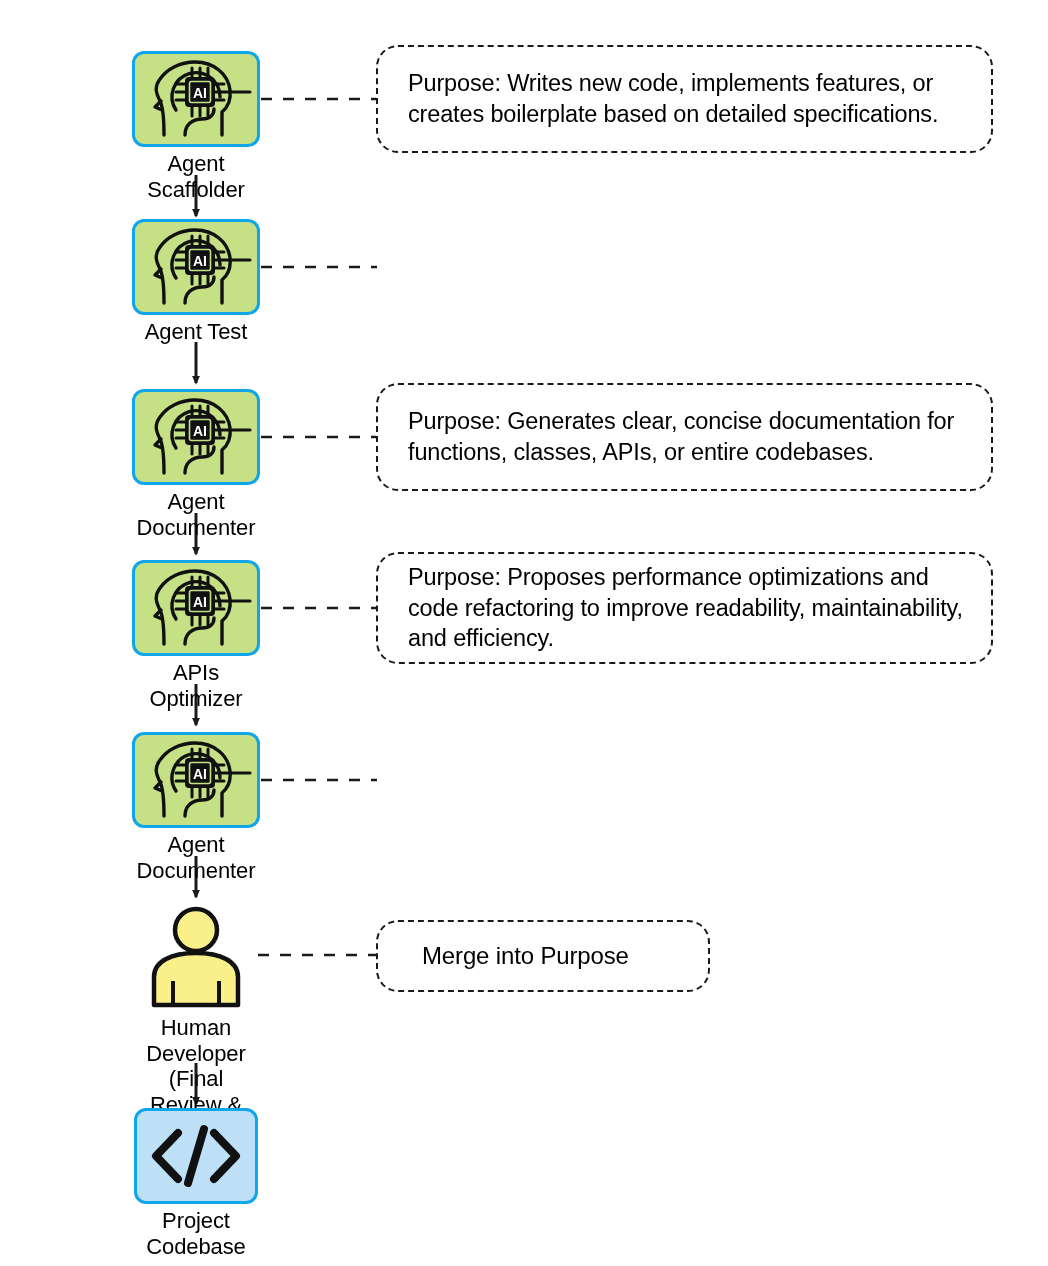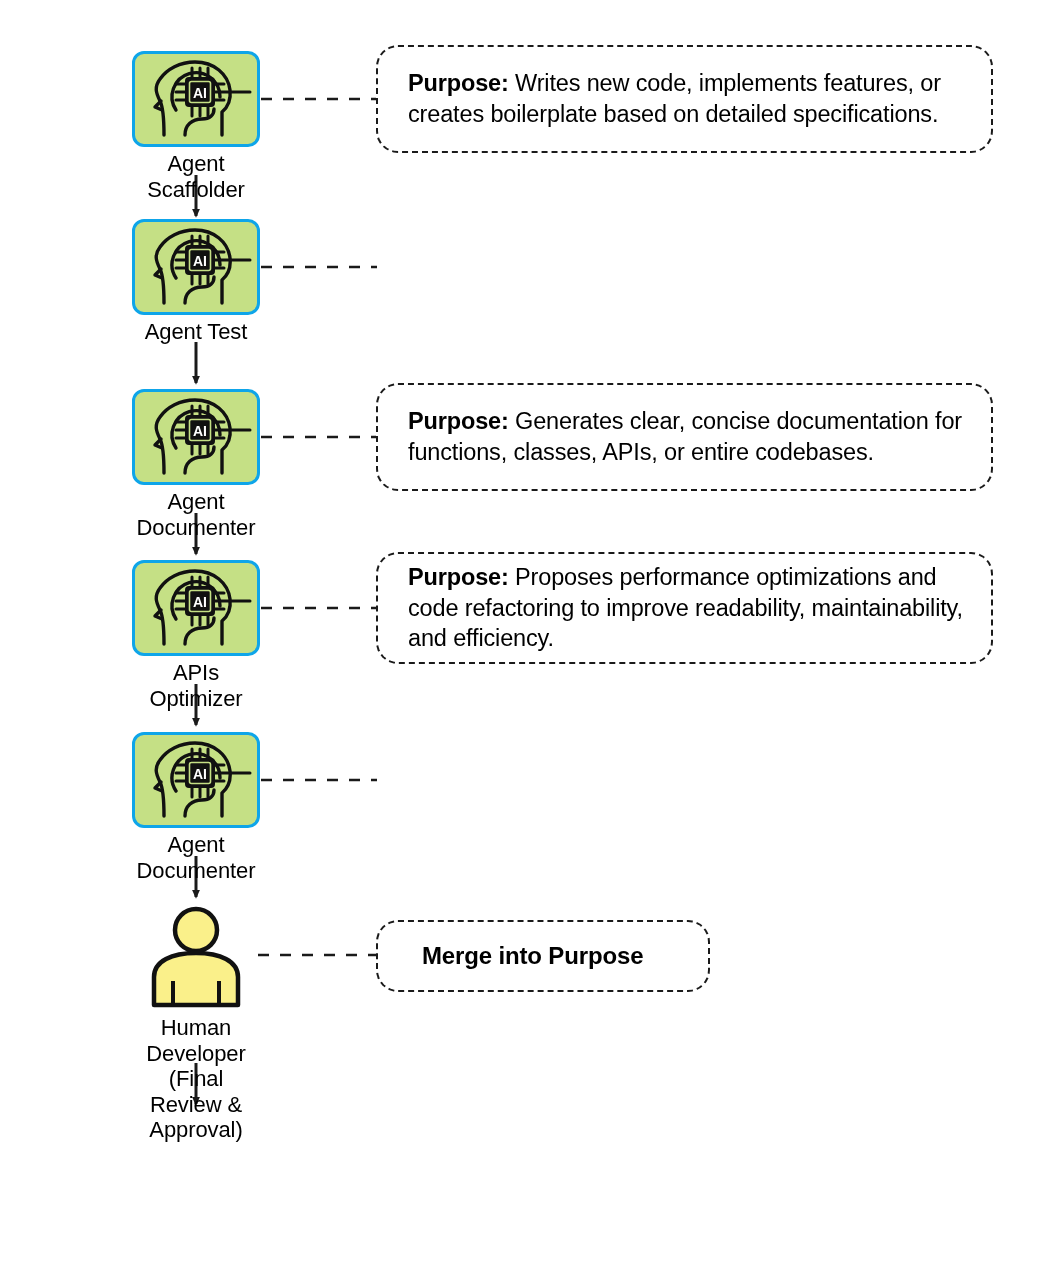--- a/index.html
+++ b/index.html
@@ -65,21 +65,21 @@
     display: flex;
     align-items: center;
     padding: 6px 26px 6px 30px;
   }
   .callout p {
     margin: 0;
     font-size: 23.5px;
     line-height: 1.30;
     letter-spacing: -0.15px;
   }
-  .callout b { font-weight: bold; }
+  .callout b { font-weight: normal; }
   .callout.centered p { text-align: left; }
   .callout.merge { padding-left: 44px; }
   .callout.merge p { font-weight: bold; font-size: 24px; }
 
   
   #wires { position: absolute; inset: 0; pointer-events: none; }
 </style>
 </head>
 <body>
 
@@ -294,20 +294,32 @@
         <path d="M10 100 L10 72 C10 56 28 48 52 48 C76 48 94 56 94 72 L94 100 Z" fill="#faf08a" stroke="#111111" stroke-width="4.5" stroke-linejoin="round"></path>
 
         <line x1="29" y1="76" x2="29" y2="100" stroke="#111111" stroke-width="4"></line>
         <line x1="75" y1="76" x2="75" y2="100" stroke="#111111" stroke-width="4"></line>
       </svg>
     </div>
     <div class="node-label">Human Developer
 (Final Review &amp; Approval)</div>
   </div>
 
+  <div class="node" style="left:134px; top:1108px; width:124px;">
+    <div class="icon-box code-box">
+      <svg width="96" height="66" viewBox="0 0 96 66">
+        <g fill="none" stroke="#111111" stroke-width="8" stroke-linecap="round" stroke-linejoin="round">
+          <polyline points="30,10 8,33 30,56"></polyline>
+          <polyline points="66,10 88,33 66,56"></polyline>
+          <line x1="56" y1="6" x2="40" y2="60"></line>
+        </g>
+      </svg>
+    </div>
+    <div class="node-label">Project Codebase</div>
+  </div>
 
   <div class="callout" style="left:376px; top:45px; width:617px; height:108px;">
     <p>
       <b>Purpose:</b><span> Writes new code, implements features, or creates boilerplate based on detailed specifications.</span>
     </p>
   </div>
 
 
   <div class="callout" style="left:376px; top:383px; width:617px; height:108px;">
     <p>

